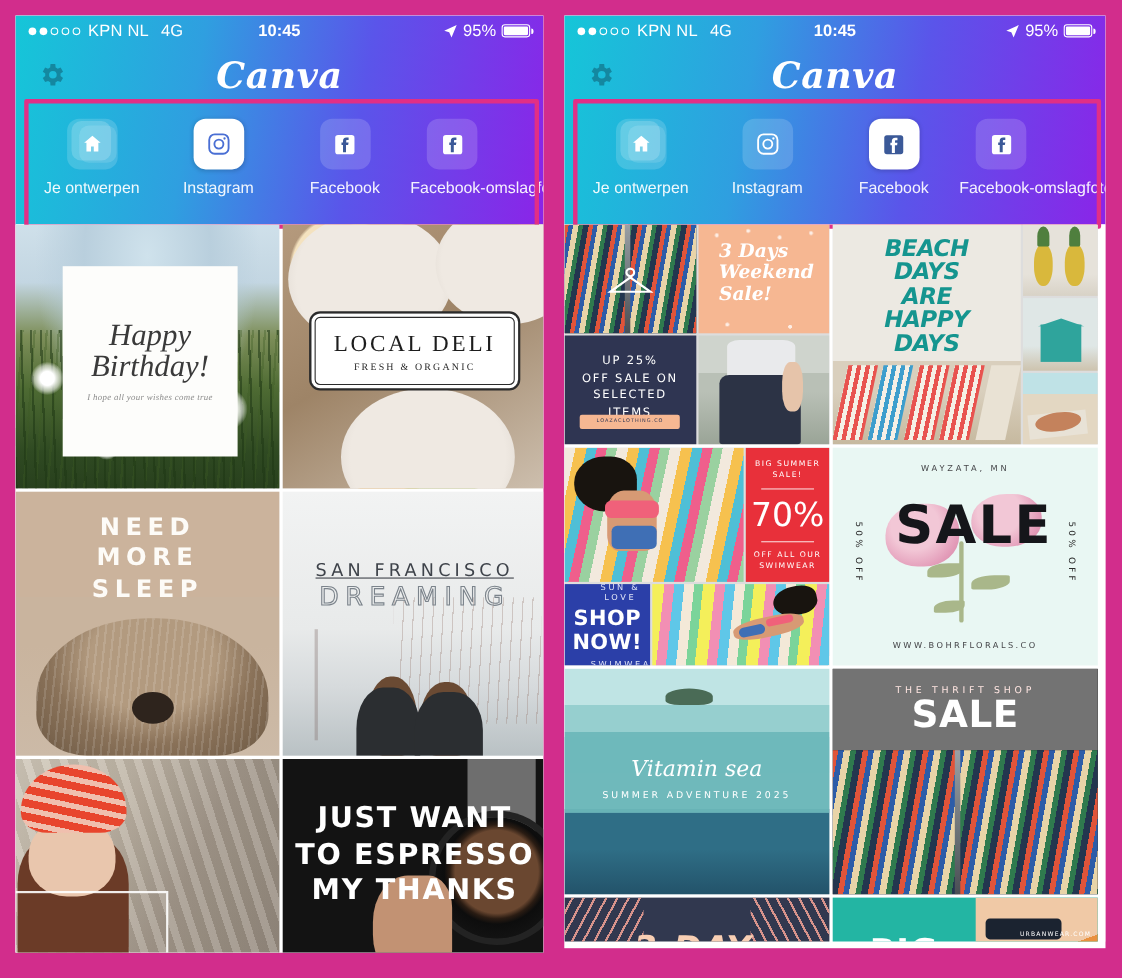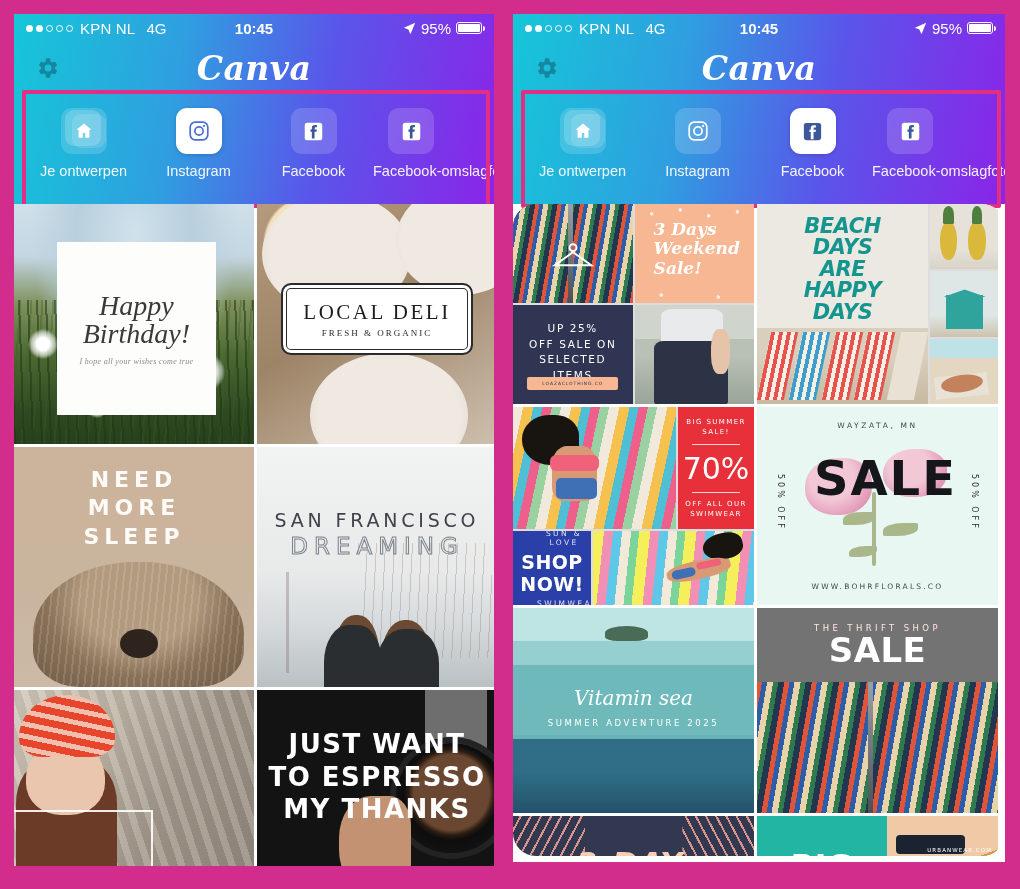--- a/index.html
+++ b/index.html
@@ -116,21 +116,21 @@
       background:repeating-linear-gradient(96deg, rgba(255,255,255,.13) 0 2px, transparent 2px 7px);}
   .dog-nose{position:absolute;left:44%;top:76%;width:16%;height:12%;background:#2e241d;border-radius:50%;}
   .sleep-t{font-family:"DejaVu Sans", sans-serif;font-weight:bold;font-size:22px;color:#fdfbf7;letter-spacing:5px;line-height:1.28;text-align:center;}
 
   .bg-sf{background:linear-gradient(#f2f3f3 0%, #e8eaea 52%, #d6dadc 74%, #b9c1c4 100%);}
   .sf-bridge{position:absolute;right:2%;top:40%;width:56%;height:48%;
       background:repeating-linear-gradient(93deg, rgba(150,120,110,.33) 0 1px, transparent 1px 9px);}
   .sf-tower{position:absolute;left:12%;top:52%;width:3px;height:42%;background:rgba(130,110,105,.35);}
   .sf-p{position:absolute;bottom:0;background:#2b2e31;border-radius:42% 42% 0 0/60% 60% 0 0;}
   .sf-hair{position:absolute;border-radius:46% 46% 30% 30%/52% 52% 40% 40%;background:#6a4a33;}
-  .sf-t1{font-family:"DejaVu Sans", sans-serif;font-size:19px;letter-spacing:3.8px;color:#3e434a;text-align:center;font-weight:500;}
+  .sf-t1{font-family:"DejaVu Sans", sans-serif;font-size:16px;letter-spacing:3.8px;color:#3e434a;text-align:center;font-weight:500;text-decoration:underline;}
   .sf-t2{font-family:"DejaVu Sans", sans-serif;font-size:23px;letter-spacing:6px;text-align:center;color:transparent;
       -webkit-text-stroke:1px #7b838b; margin-top:2px;}
 
   .bg-follow{background:linear-gradient(115deg,#cfc7b8 0%,#bdb3a4 32%,#a2978a 58%,#8f8478 100%);}
   .fl-panel{position:absolute;inset:0;background:repeating-linear-gradient(72deg, rgba(255,255,255,.16) 0 7px, rgba(0,0,0,.05) 7px 16px);}
   .fl-hat{position:absolute;left:2%;top:2%;width:40%;height:26%;
       background:repeating-linear-gradient(12deg,#e8452d 0 7px,#f0bfae 7px 12px);
       border-radius:52% 52% 26% 26%/70% 70% 30% 30%;}
   .fl-face{position:absolute;left:5%;top:22%;width:33%;height:30%;background:#e9c6ad;border-radius:48% 48% 44% 44%;}
   .fl-hair{position:absolute;left:1%;top:30%;width:42%;height:62%;background:#6b3b27;border-radius:28% 28% 22% 22%;}
@@ -461,21 +461,21 @@
                   <path fill="#3b5998" d="M15.4 12.3h-2.2V20h-3.1v-7.7H8.5V9.7h1.6V8.1c0-2.2 1-3.5 3.6-3.5h2.2v2.6h-1.4c-1 0-1.1.4-1.1 1.1v1.4h2.5z"></path>
                 </svg>
             </div>
             <div class="tab-label" style="text-align:left;padding-left:2px;">Facebook-omslagfoto</div>
           </div>
         </div>
         <div class="highlight-box" style="left:8px;top:-4px;right:4px;bottom:-4px;"></div>
       </div>
     </div>
 
-    <div class="grid scroll-clip" id="grid-right" style="height:652px;grid-template-rows:200px 198px 205px 120px;border-radius:23px;">
+    <div class="grid scroll-clip" id="grid-right" style="height:652px;grid-template-rows:200px 198px 205px 120px;">
 
       <div class="cellimg">
         <div class="quad">
           <div class="q bg-hang">
             <div class="hangers col"></div>
               <div class="rail"></div>
             <svg class="hangericon" width="42" height="34" viewBox="0 0 48 38">
               <path d="M24 4a4 4 0 0 0-4 4c0 2 1.6 3.2 3 3.6v2.2L3 28h42L25 13.8v-2.2c1.4-.4 3-1.6 3-3.6a4 4 0 0 0-4-4z" fill="none" stroke="#fff" stroke-width="2.2"></path>
             </svg>
           </div>

